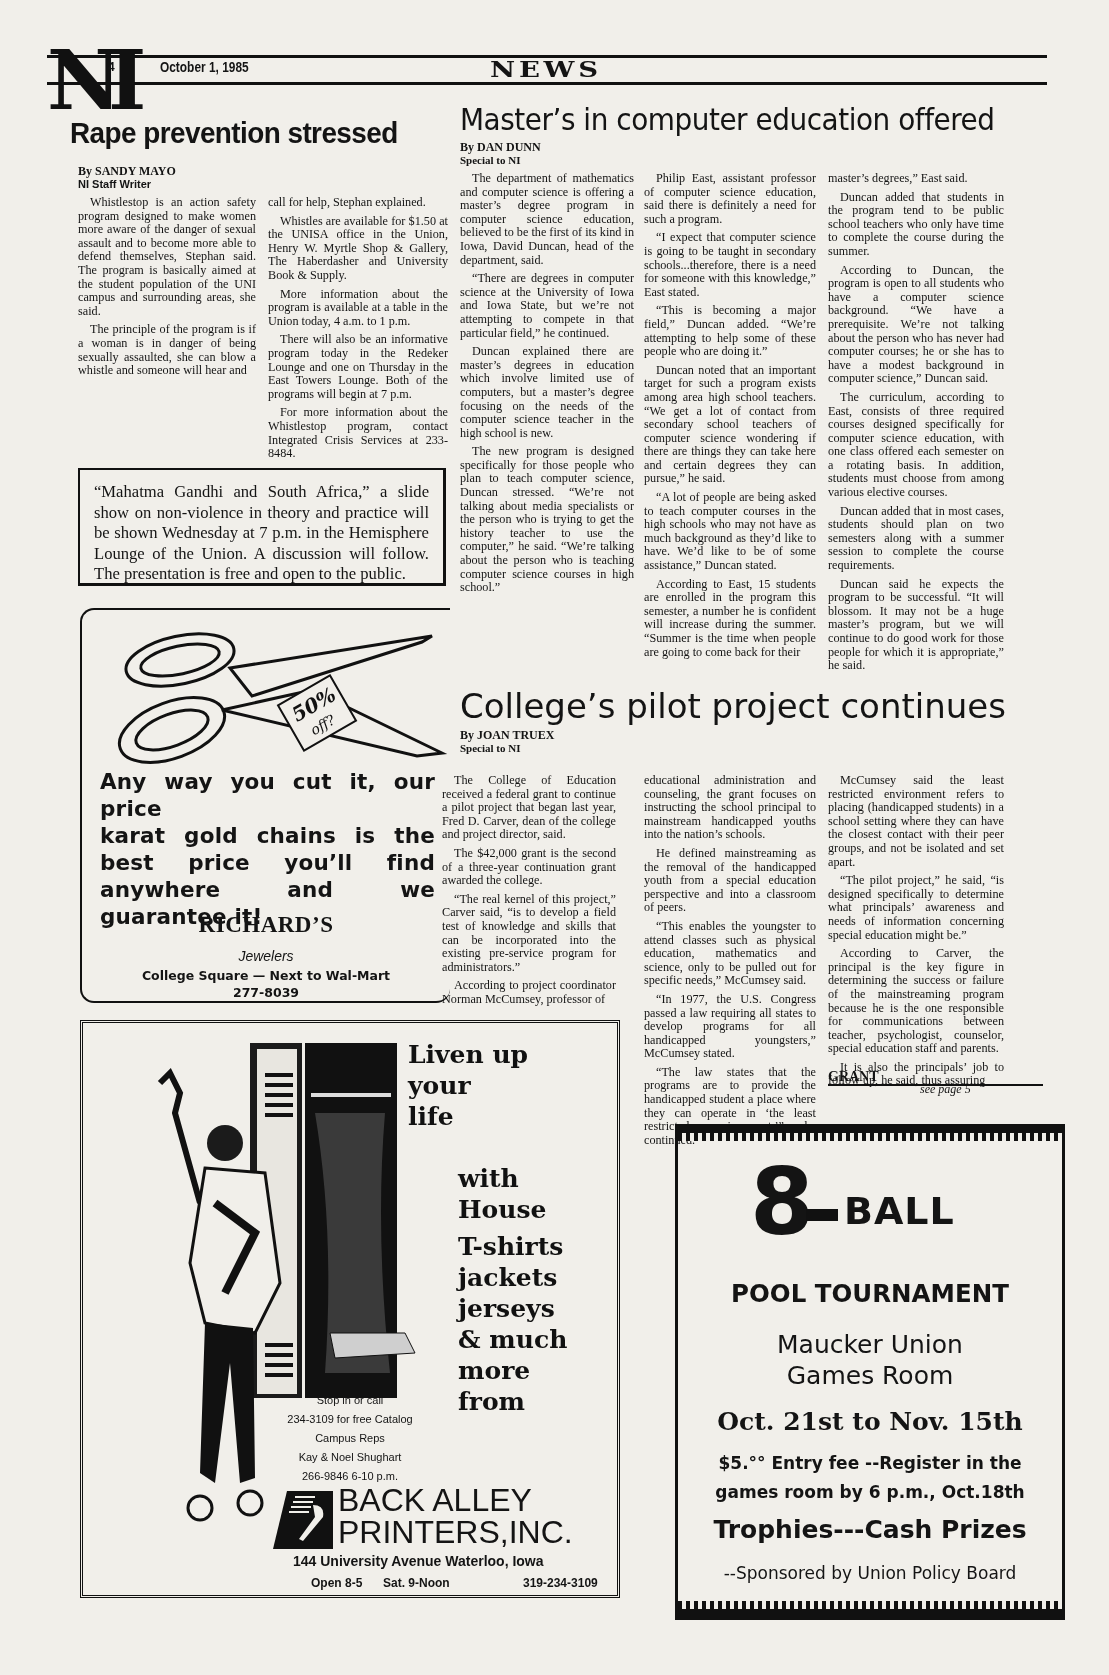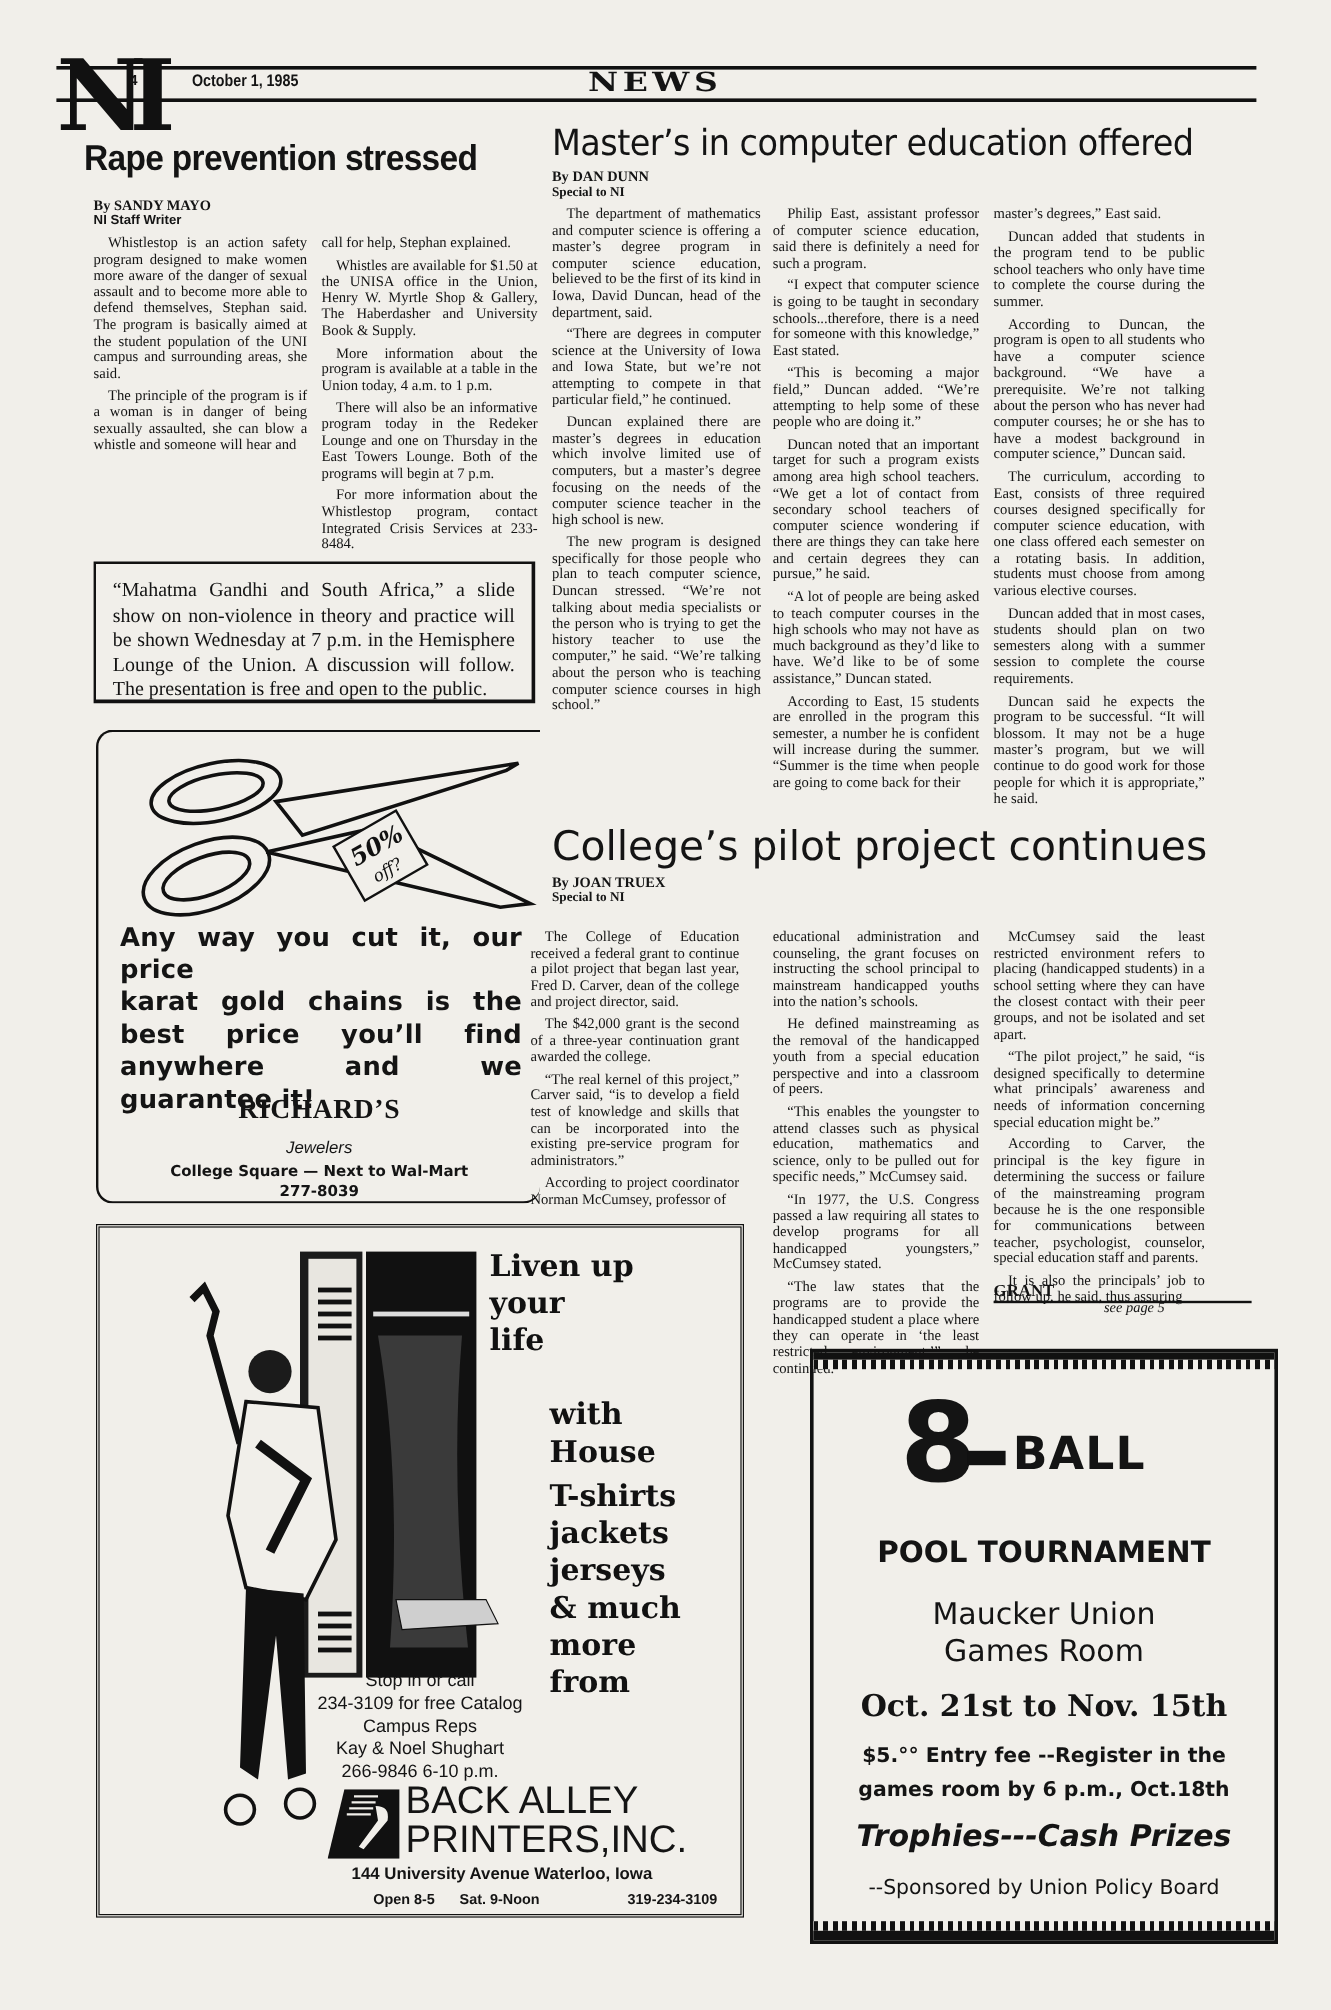--- a/index.html
+++ b/index.html
@@ -71,21 +71,21 @@
     position: absolute; left: 80px; top: 1020px; width: 540px; height: 578px;
     border-top: 3px double #111; border-left: 3px double #111; border-right: 3px double #111; border-bottom: 3px double #111;
   }
   .ad-backalley .figure { position: absolute; left: 22px; top: 10px; width: 320px; height: 520px; }
   .ad-backalley .slogan {
     position: absolute; font-family: "DejaVu Serif", serif; font-weight: bold; color: #111;
     font-size: 25px; line-height: 31px;
   }
   .ad-backalley .call {
     position: absolute; left: 162px; top: 368px; width: 210px; text-align: center;
-    font-family: "Liberation Sans", sans-serif; font-size: 15px; line-height: 19px;
+    font-family: "Liberation Sans", sans-serif; font-size: 11px; line-height: 19px;
   }
   .ad-backalley .logo-mark { position: absolute; left: 190px; top: 468px; width: 60px; height: 58px; }
   .ad-backalley .bap-name {
     position: absolute; left: 255px; top: 461px; font-family: "Liberation Sans", sans-serif;
     font-size: 32px; line-height: 32px; font-weight: normal; letter-spacing: 0px;
   }
   .ad-backalley .addr { position: absolute; left: 210px; top: 530px; font-family: "Liberation Sans", sans-serif; font-weight: bold; font-size: 14px; }
   .ad-backalley .hours { position: absolute; left: 0; top: 553px; width: 100%; font-family: "Liberation Sans", sans-serif; font-weight: bold; font-size: 12px; }
   .ad-backalley .hours span { position: absolute; }
 
@@ -101,21 +101,21 @@
   }
   .checker.top { top: 0; border-top: 6px solid #111; height: 14px; }
   .checker.bot { bottom: 0; border-bottom: 8px solid #111; height: 16px; }
   .ad-pool .big8 { position: absolute; left: 72px; top: 30px; font-family: "DejaVu Sans", sans-serif; font-weight: bold; font-size: 92px; line-height: 92px; }
   .ad-pool .ball { position: absolute; left: 150px; top: 62px; font-family: "DejaVu Sans", sans-serif; font-weight: bold; font-size: 38px; letter-spacing: 1px; }
   .ad-pool .dash { position: absolute; left: 155px; top: 82px; width: 32px; height: 12px; background: #111; }
   .ad-pool .title { position: absolute; left: 0; width: 100%; top: 152px; text-align: center; font-family: "DejaVu Sans", sans-serif; font-weight: bold; font-size: 24.5px; }
   .ad-pool .venue { position: absolute; left: 0; width: 100%; top: 202px; text-align: center; font-family: "DejaVu Sans", sans-serif; font-size: 25px; line-height: 31px; }
   .ad-pool .dates { position: absolute; left: 0; width: 100%; top: 280px; text-align: center; font-family: "DejaVu Serif", serif; font-weight: bold; font-size: 25px; }
   .ad-pool .fee { position: absolute; left: 0; width: 100%; top: 322px; text-align: center; font-family: "DejaVu Sans", sans-serif; font-weight: bold; font-size: 17px; line-height: 29px; }
-  .ad-pool .prizes { position: absolute; left: 0; width: 100%; top: 388px; text-align: center; font-family: "DejaVu Sans", sans-serif; font-weight: bold; font-size: 25px; font-style: italic; }
+  .ad-pool .prizes { position: absolute; left: 0; width: 100%; top: 388px; text-align: center; font-family: "DejaVu Sans", sans-serif; font-weight: bold; font-size: 25px; }
   .ad-pool .sponsor { position: absolute; left: 0; width: 100%; top: 436px; text-align: center; font-family: "DejaVu Sans", sans-serif; font-size: 17px; }
 
   .see-page { position: absolute; left: 920px; top: 1082px; font-style: italic; font-size: 12px; }
   .grant-kicker { position: absolute; left: 828px; top: 1070px; font-weight: bold; font-size: 14px; border-bottom: 2px solid #111; width: 215px; line-height: 14px; }
 </style>
 </head>
 <body>
 
 <div>
   <div class="mast-rule" style="top:55px;"></div>

